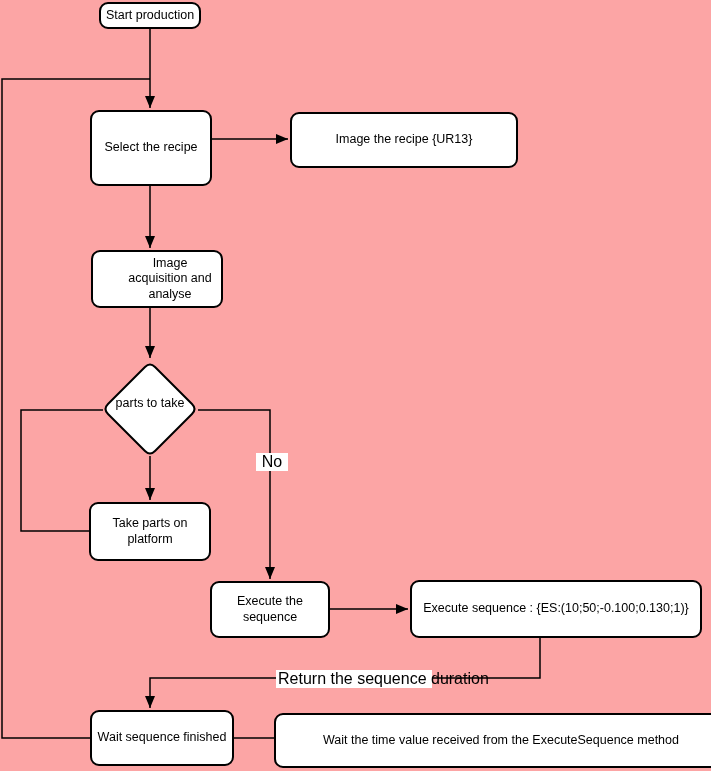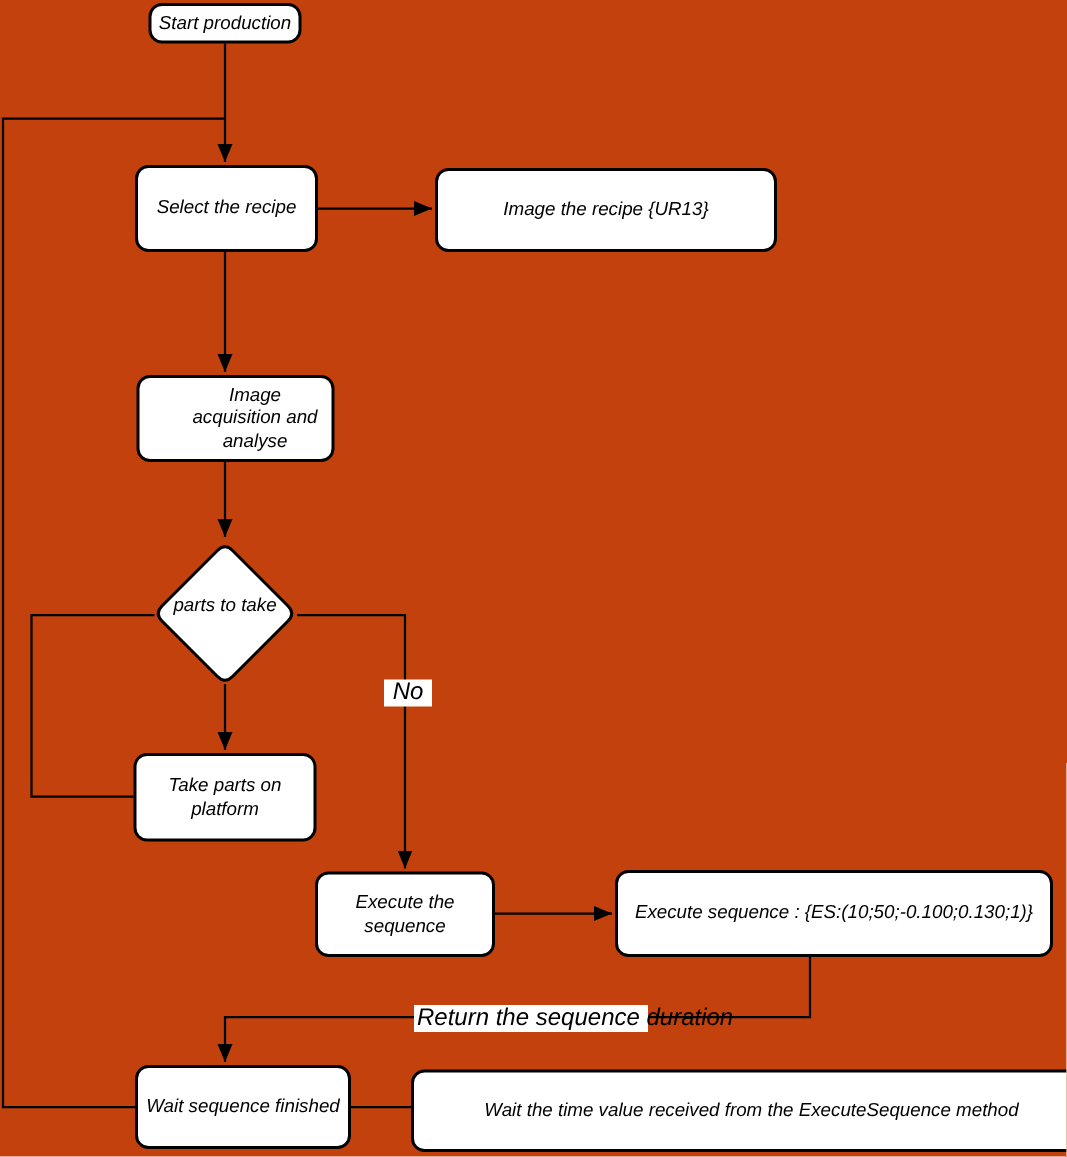--- a/index.html
+++ b/index.html
@@ -5,23 +5,22 @@
   html, body {
     margin: 0;
     padding: 0;
     background: #ffffff;
     font-family: "Liberation Sans", sans-serif;
   }
   .canvas {
     position: relative;
     width: 711px;
     height: 771px;
-    background: #c2410c;
+    background: #fca5a5;
     overflow: hidden;
-    font-style: italic;
   }
   .wires {
     position: absolute;
     left: 0;
     top: 0;
   }
   .node {
     position: absolute;
     box-sizing: border-box;
     background: #ffffff;
@@ -92,21 +91,21 @@
 
     <path d="M212,738 L288,738" fill="none" stroke="#000000" stroke-width="1.5" marker-end="url(#arrow)"></path>
 
     <path d="M155,367 L192,404 Q197,409 192,414 L155,451 Q150,456 145,451 L108,414 Q103,409 108,404 L145,367 Q150,362 155,367 Z" fill="#ffffff" stroke="#000000" stroke-width="2"></path>
   </svg>
 
   <div class="node" style="left:99px; top:2px; width:102px; height:27px;">
     <span>Start production</span>
   </div>
 
-  <div class="node" style="left:90px; top:110px; width:122px; height:58px;align-items:center;">
+  <div class="node" style="left:90px; top:110px; width:122px; height:76px;align-items:center;">
     <span>Select the recipe</span>
   </div>
 
   <div class="node wide" style="left:290px; top:112px; width:228px; height:56px;">
     <span>Image the recipe {UR13}</span>
   </div>
 
   <div class="node" style="left:91px; top:250px; width:132px; height:58px;padding-left:30px;">
     <span>Image acquisition and analyse</span>
   </div>

